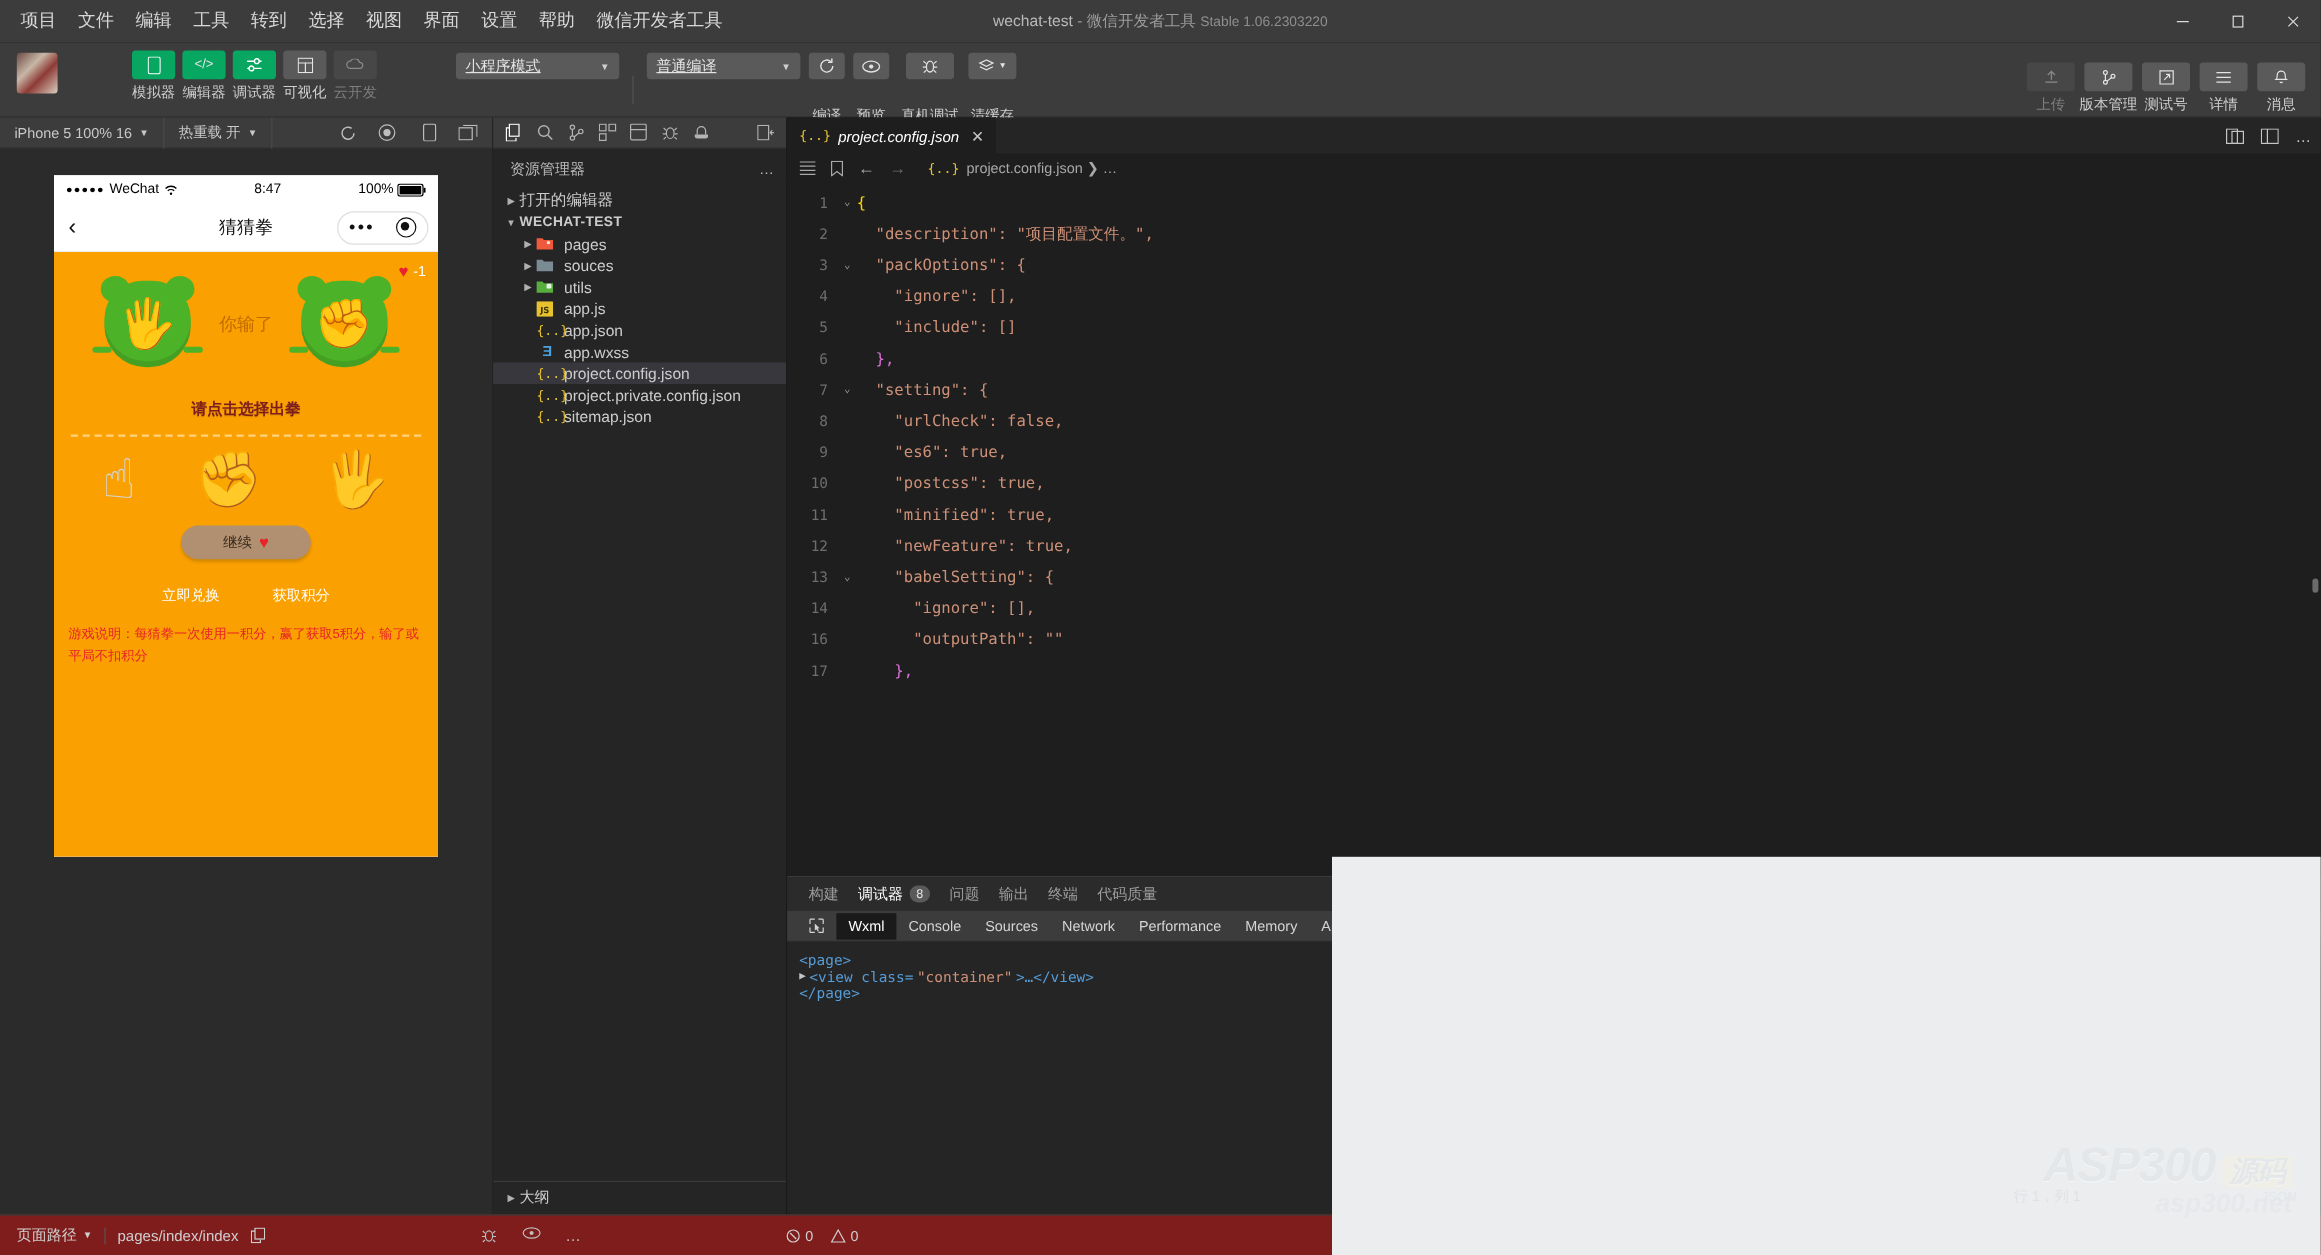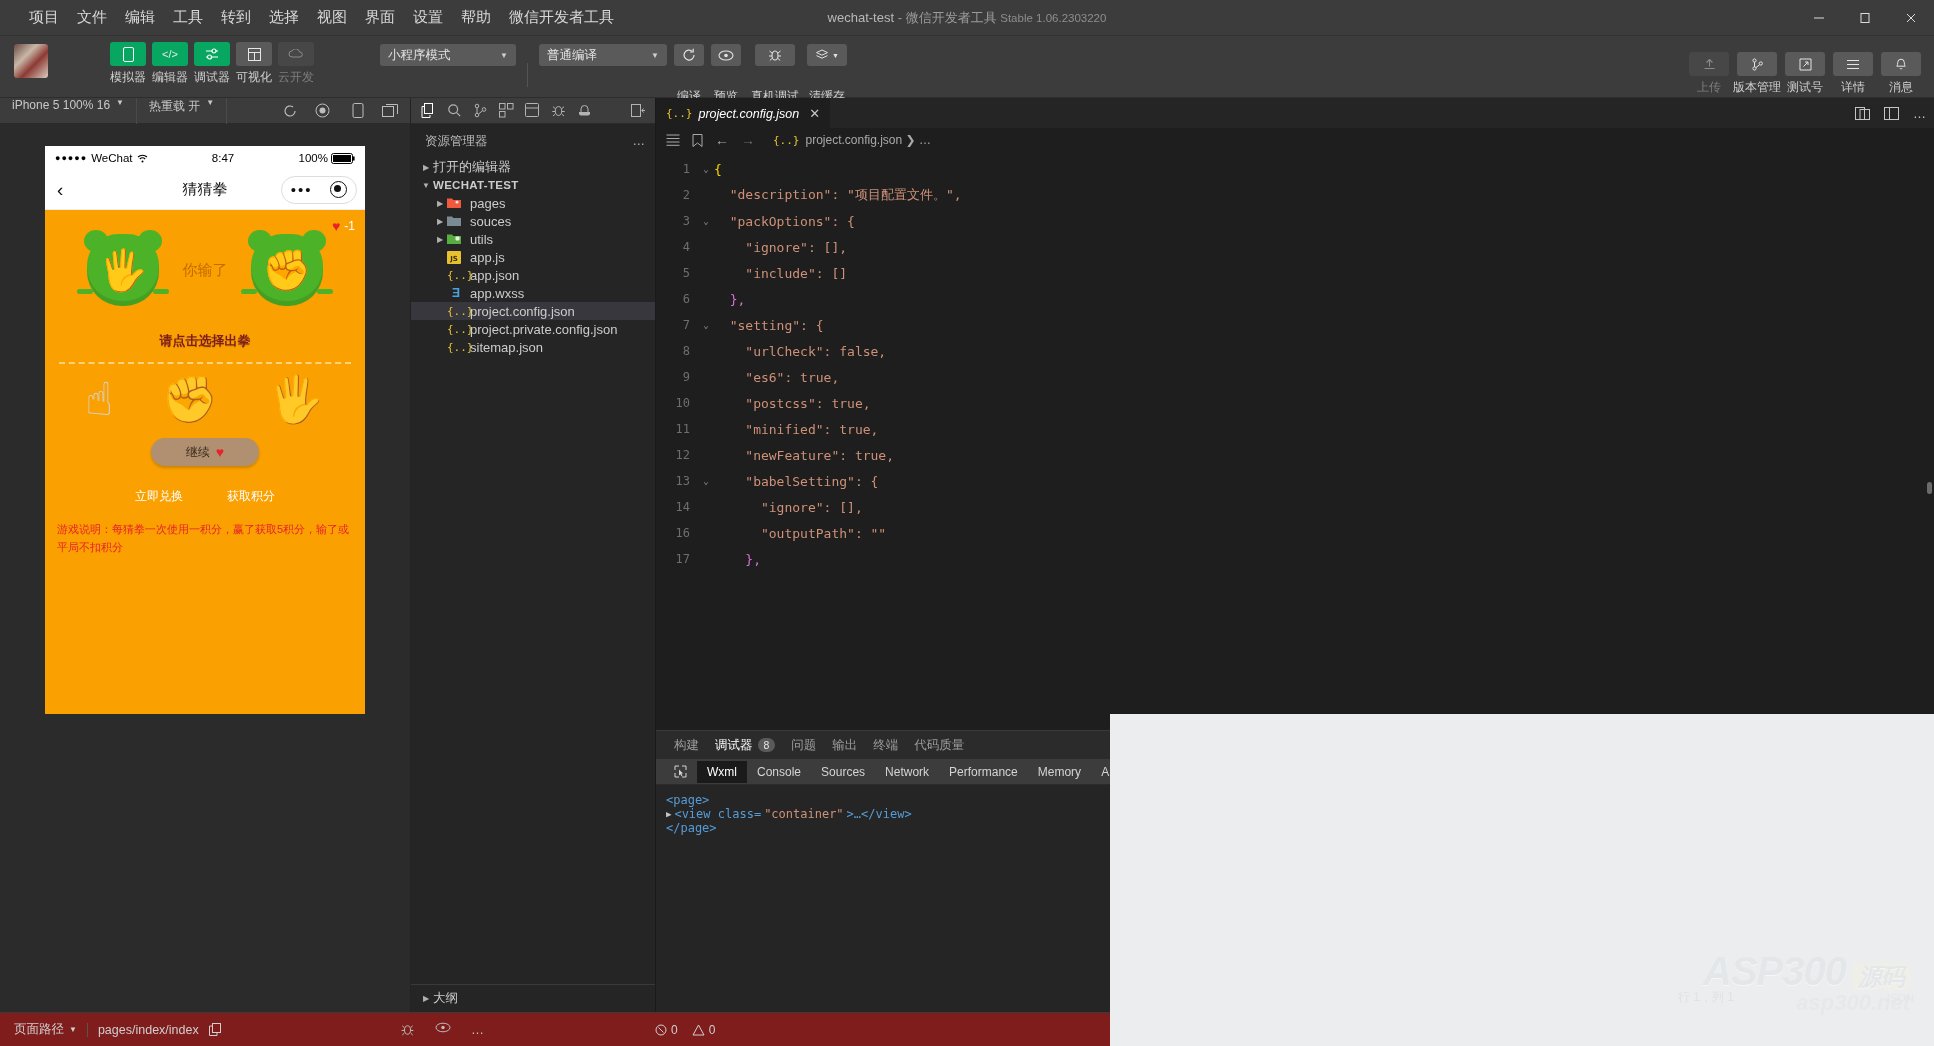--- a/index.html
+++ b/index.html
@@ -3,21 +3,21 @@
 <meta charset="utf-8">
 <style>
   * { box-sizing: border-box; margin:0; padding:0; }
   html,body { width:1934px; height:1046px; overflow:hidden; background:#2b2b2b;
     font-family:"Liberation Sans","DejaVu Sans",sans-serif; -webkit-font-smoothing:antialiased; }
   body { position:relative; color:#d4d4d4; font-size:13px; }
 
   
   .titlebar { height:36px; background:#3c3c3c; display:flex; align-items:center;
      position:relative; border-bottom:1px solid #333; }
-  .menu { display:flex; align-items:center; gap:0px; padding-left:20px; z-index:3;}
+  .menu { display:flex; align-items:center; gap:0px; padding-left:8px; z-index:3;}
   .menu-item { font-size:15px; color:#d8d8d8; padding:4px 9px; cursor:default; white-space:nowrap; }
   .win-title { position:absolute; left:0; right:0; text-align:center; font-size:13px; color:#b9b9b9;
      pointer-events:none; }
   .win-title .sub { color:#9b9b9b; }
   .win-title .ver { font-size:11.5px; color:#8e8e8e; }
   .win-ctrl { position:absolute; right:0; top:0; height:36px; display:flex; }
   .win-btn { width:46px; height:36px; display:flex; align-items:center; justify-content:center;
      color:#dcdcdc; font-size:15px; }
 
   
@@ -29,21 +29,21 @@
   .tool { width:36px; display:flex; flex-direction:column; align-items:center; cursor:default; }
   .tool .box { width:36px; height:24px; border-radius:3px; display:flex; align-items:center;
       justify-content:center; background:#5a5a5a; color:#e6e6e6; }
   .tool .box.green { background:#07a762; }
   .tool .box.dim { background:#474747; color:#8a8a8a; }
   .tool .lbl { font-size:12px; margin-top:3px; color:#cfcfcf; white-space:nowrap; }
   .tool .lbl.dim { color:#7e7e7e; }
 
   .tcenter { display:flex; align-items:flex-start; margin-left:66px; padding-top:8px; gap:0; }
   .sel { height:22px; min-width:124px; background:#5a5a5a; border-radius:3px; color:#e3e3e3;
-     font-size:12.5px; display:flex; align-items:center; padding:0 8px; position:relative; }
+     font-size:12.5px; display:flex; align-items:center; padding:0 8px; position:relative;text-decoration:underline; }
   .sel .cv { position:absolute; right:8px; font-size:8px; color:#cfcfcf; }
   .vline { width:1px; height:24px; background:#545454; margin:0 11px; align-self:center; }
   .tbtn { width:30px; display:flex; flex-direction:column; align-items:center; margin-left:7px;gap:18px; }
   .tbtn .box { width:30px; height:22px; border-radius:3px; background:#5a5a5a; display:flex;
      align-items:center; justify-content:center; color:#e2e2e2; }
   .tbtn .lbl { font-size:12px; margin-top:4px; color:#cfcfcf; white-space:nowrap;}
   .tbtn.wide { width:40px; } .tbtn.wide .box { width:40px; }
 
   .tright { position:absolute; right:12px; top:16px; display:flex; gap:6px; }
   .rbtn { width:42px; display:flex; flex-direction:column; align-items:center; }
@@ -55,21 +55,21 @@
 
   
   .main { display:flex; height:calc(1046px - 36px - 62px - 34px); }
 
   
   .sim { width:411px; background:#2b2b2b; display:flex; flex-direction:column; flex:none;
      border-right:1px solid #232323; }
   .sim-bar { height:26px; background:#3c3c3c; display:flex; align-items:center;
      border-bottom:1px solid #2b2b2b; position:relative;}
   .sim-bar .cell { font-size:12px; color:#c8c8c8; padding:0 12px; height:26px; display:flex;
-     align-items:flex-start; border-right:1px solid #4a4a4a; white-space:nowrap; }
+     align-items:center; border-right:1px solid #4a4a4a; white-space:nowrap; }
   .sim-bar .ic { position:absolute; display:flex; align-items:center; gap:18px; right:0; }
   .sim-body { flex:1; display:flex; justify-content:center; padding-top:22px; }
   .phone { width:320px; height:568px; background:#fff; display:flex; flex-direction:column;
      overflow:hidden; }
   .ph-status { height:24px; display:flex; align-items:center; padding:0 10px; font-size:11.5px;
      color:#000; justify-content:space-between; background:#fff; }
   .ph-nav { height:40px; display:flex; align-items:center; justify-content:center; position:relative;
      background:#fff; border-bottom:1px solid #eee; }
   .ph-nav .back { position:absolute; left:12px; font-size:19px; color:#111; font-weight:300;}
   .ph-nav .ttl { font-size:15px; color:#111; }

